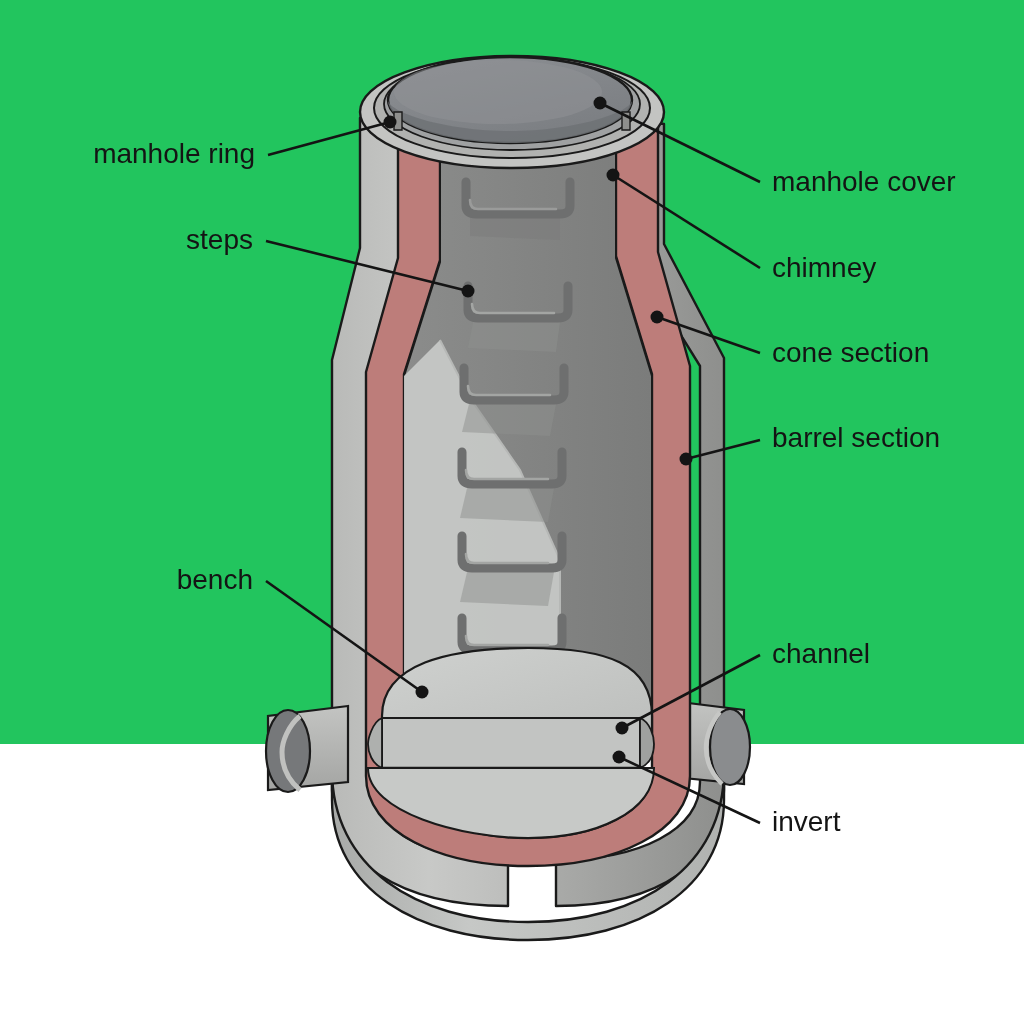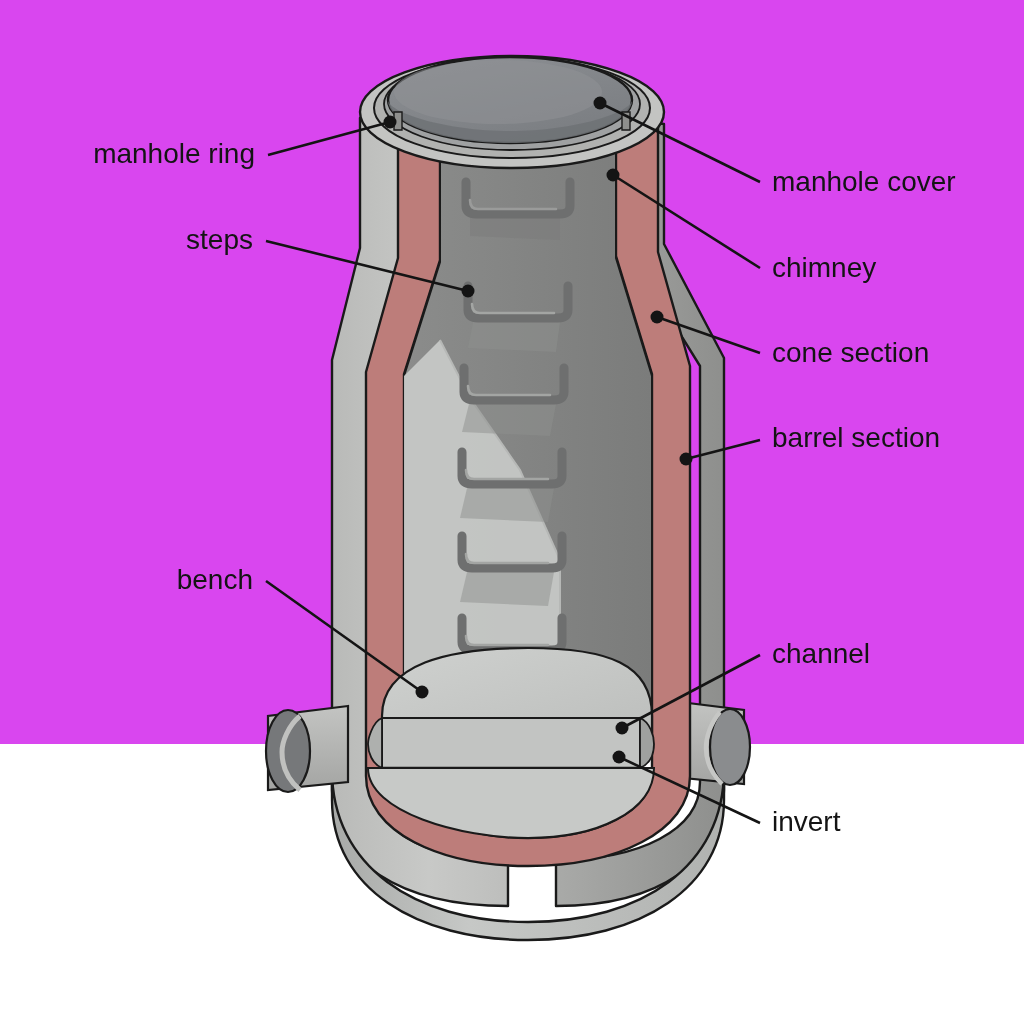--- a/index.html
+++ b/index.html
@@ -1,18 +1,18 @@
 <!DOCTYPE html>
 <html><head>
 <meta charset="utf-8">
 <style>
   html,body{margin:0;padding:0;background:#ffffff;}
   body{width:1024px;height:1024px;overflow:hidden;
        font-family:"Liberation Sans",sans-serif;}
-  #stage{position:relative;width:1024px;height:744px;background:#d946ef;text-align:right;}
+  #stage{position:relative;width:1024px;height:744px;background:#22c55e;text-align:right;}
   svg#fig{position:absolute;left:0;top:0;width:1024px;height:1024px;display:block;}
   .lbl{font-family:"Liberation Sans",sans-serif;font-size:28px;fill:#141414;}
   .lbl-r{text-anchor:start;}
   .lbl-l{text-anchor:end;}
 </style>
 </head>
 <body>
 
 <div id="stage">
 <svg id="fig" viewBox="0 0 1024 1024">

